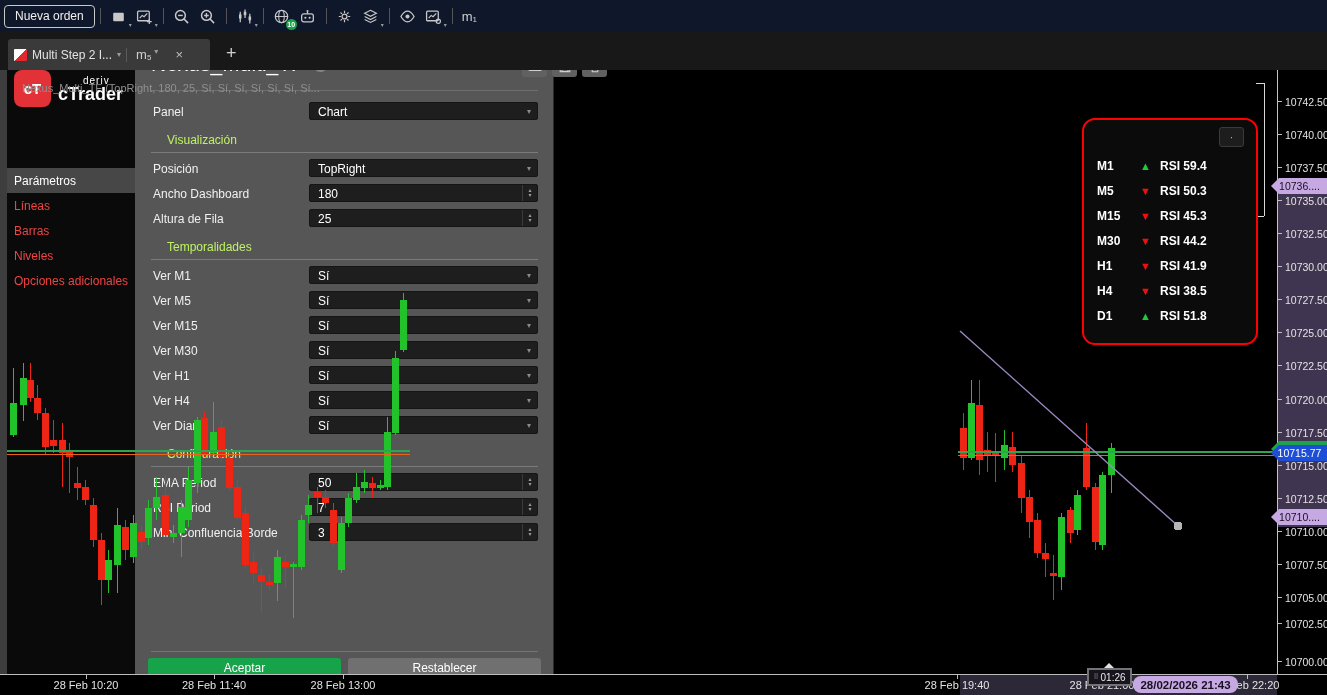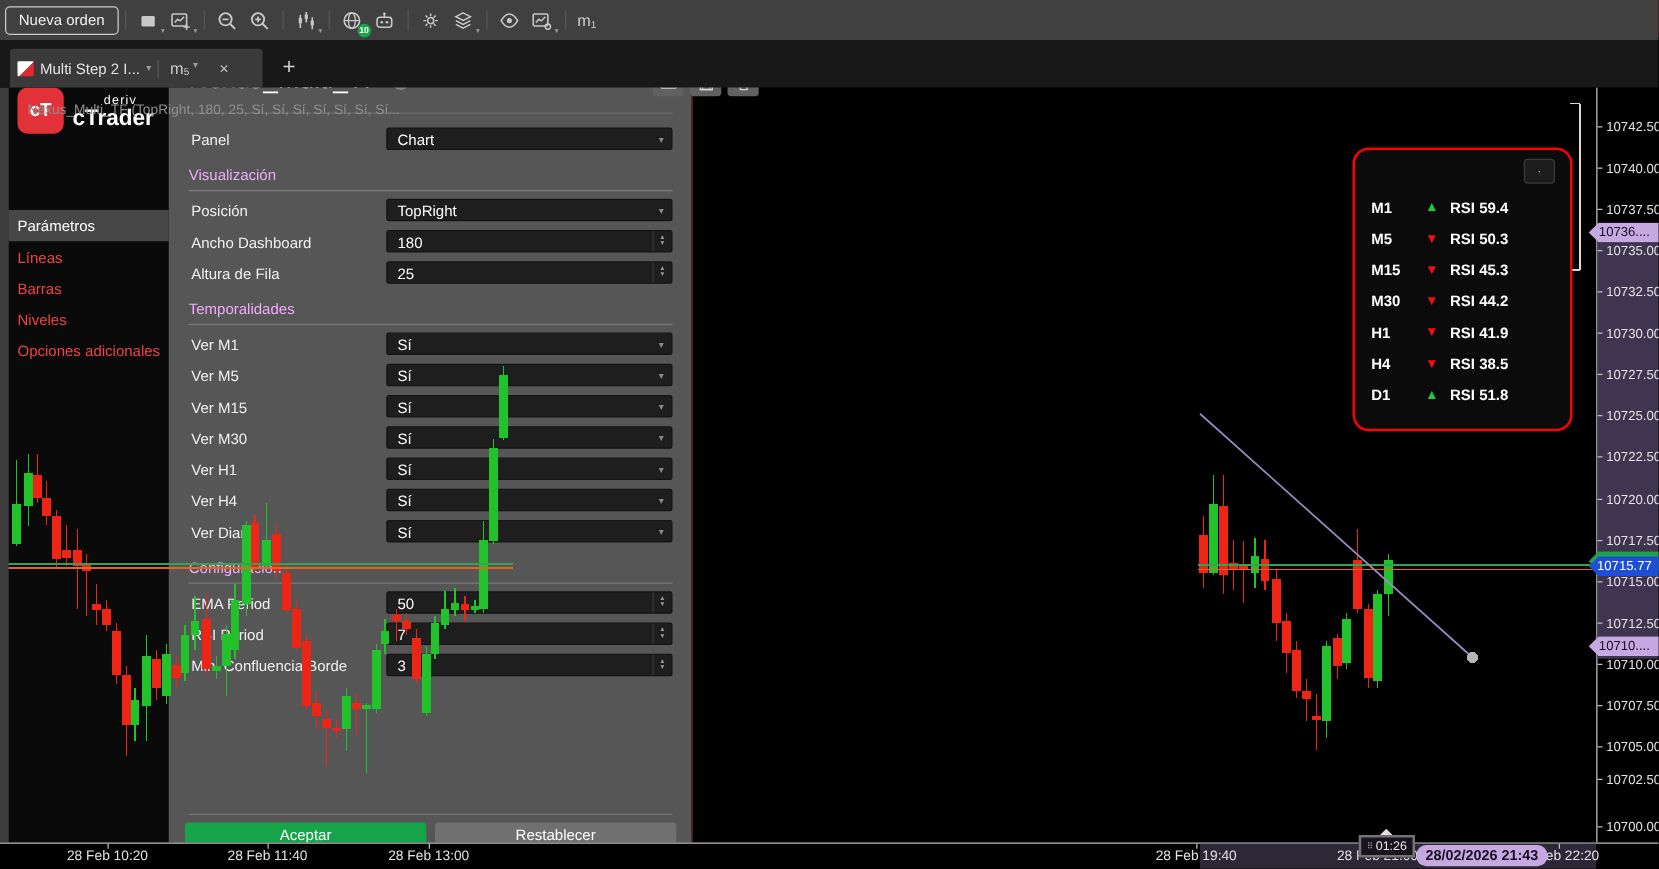--- a/index.html
+++ b/index.html
@@ -1,21 +1,21 @@
 <!DOCTYPE html>
 <html><head>
 <meta charset="utf-8">
 <style>
   html,body{margin:0;padding:0;background:#000;}
   #canvas{position:relative;width:1327px;height:695px;background:#000;overflow:hidden;
           font-family:"Liberation Sans",sans-serif;color:#e6e6e6;-webkit-font-smoothing:antialiased;}
   .abs{position:absolute;}
 
   
-  #toolbar{left:0;top:0;width:1327px;height:32px;background:#404040;display:flex;align-items:center;gap:0;z-index:3;}
+  #toolbar{left:0;top:0;width:1327px;height:32px;background:#0f172a;display:flex;align-items:center;gap:0;z-index:3;}
   #new-order-btn{margin-left:4px;height:21px;padding:0 10px;border:1px solid #c9c9c9;border-radius:4px;
     color:#f0f0f0;font-size:12px;display:flex;align-items:center;background:transparent;}
   .tb-sep{width:1px;height:16px;background:#555;margin:0 5px;}
   .tb-ico{width:26px;height:26px;display:flex;align-items:center;justify-content:center;color:#c8c8c8;position:relative;}
   .tb-ico svg{width:17px;height:17px;}
   .tb-caret{position:absolute;right:0px;bottom:1px;font-size:6px;color:#9a9a9a;}
   .badge{position:absolute;right:-2px;bottom:-1px;background:#1aa14b;color:#fff;font-size:7px;font-weight:bold;
     border-radius:50%;width:11px;height:11px;display:flex;align-items:center;justify-content:center;}
   .mtf{font-size:13px;color:#cfcfcf;display:flex;align-items:flex-start;padding:0 4px;}
   .mtf sub{font-size:8px;margin-top:6px;}
@@ -99,21 +99,21 @@
   .frow{height:25px;position:relative;}
   .frow .lbl{position:absolute;left:2px;top:6px;font-size:12px;color:#f0f0f0;}
   .ctrl{position:absolute;left:158px;top:3px;width:229px;height:18px;background:#1e1e1e;border:1px solid #151515;
     border-radius:2px;box-sizing:border-box;color:#fff;font-size:12px;}
   .ctrl .val{position:absolute;left:8px;top:2px;}
   .ctrl .caret{position:absolute;right:6px;top:4px;font-size:8px;color:#8a8a8a;}
   .spinner{position:absolute;right:0;top:0;width:14px;height:16px;border-left:1px solid #3a3a3a;
     display:flex;flex-direction:column;align-items:center;justify-content:center;color:#9a9a9a;}
   .spinner span{font-size:6px;line-height:5px;}
   .fsection{height:32px;position:relative;}
-  .fsection .slbl{position:absolute;left:0;top:9px;font-size:12px;color:#f0abfc;}
+  .fsection .slbl{position:absolute;left:16px;top:9px;font-size:12px;color:#bef264;}
   .fsection .sline{position:absolute;left:0;bottom:3px;width:387px;height:1px;background:#7b7b7b;}
   #foot-div{position:absolute;left:16px;top:621px;width:387px;height:1px;background:#747474;}
   #dlg-footer{position:absolute;left:13px;top:628px;width:393px;display:flex;gap:7px;}
   .foot-btn{flex:1;height:20px;border-radius:3px;font-size:12px;color:#fff;display:flex;align-items:center;justify-content:center;}
   #btn-reset{background:#707070;}
   #btn-accept{background:#16a34a;}
 </style>
 </head>
 <body>
 

